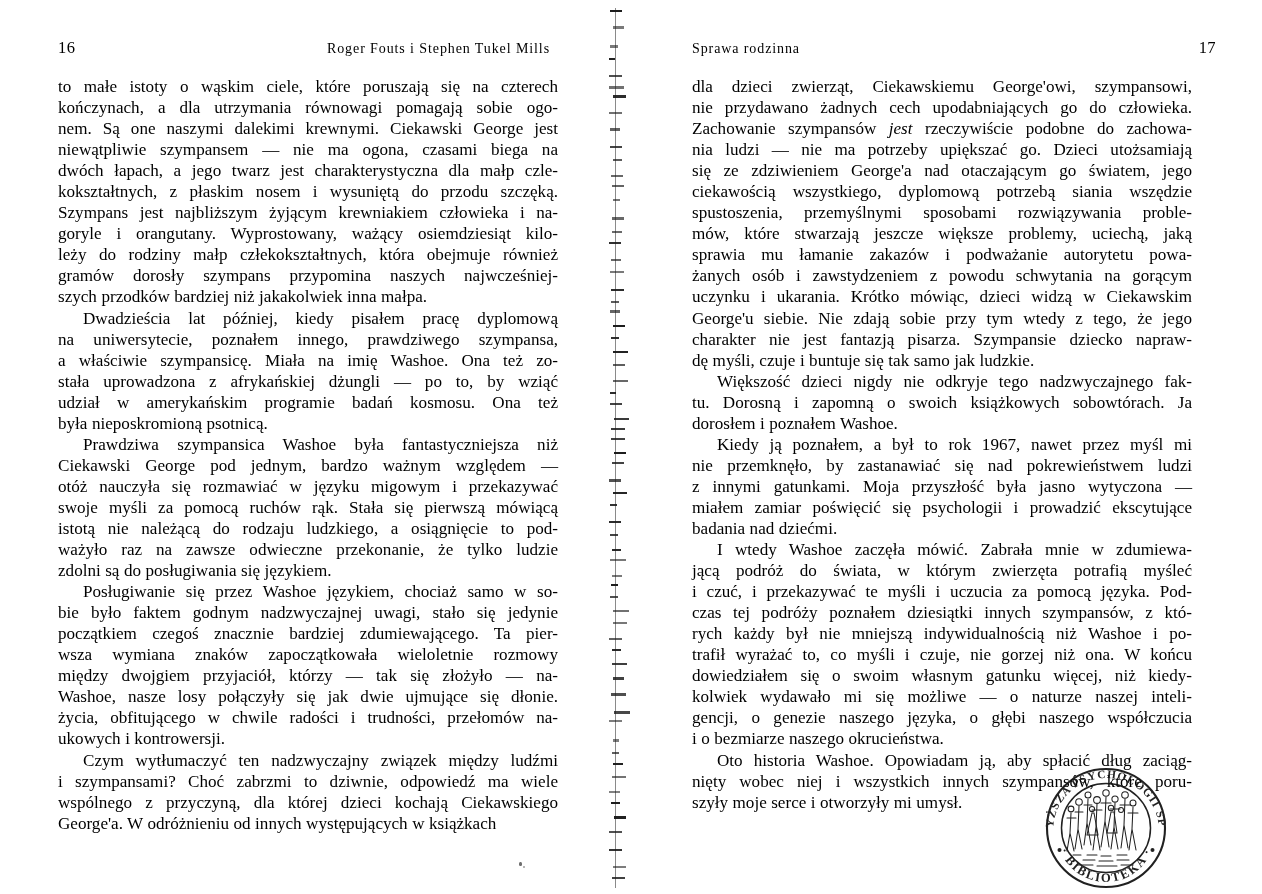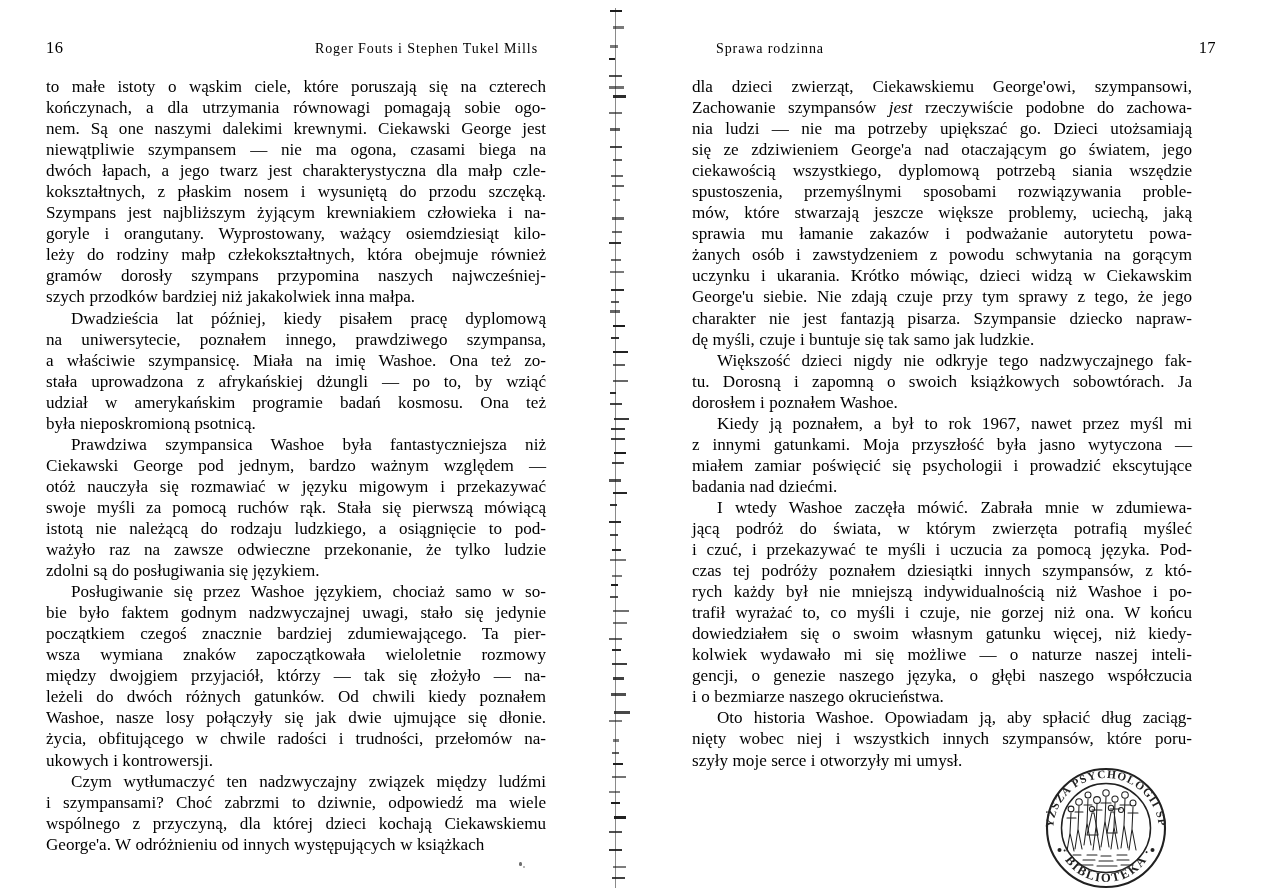--- a/index.html
+++ b/index.html
@@ -51,21 +51,21 @@
     height: 1.6px;
     background: #1a1a1a;
   }
 
   
   .page {
     position: absolute;
     top: 0;
     height: 894px;
   }
-  .page-left  { left: 0;    width: 606px; }
+  .page-left  { left: 12px;    width: 606px; }
   .page-right { left: 648px; width: 614px; }
 
   
   .runhead {
     position: absolute;
     top: 38px;
     height: 20px;
     line-height: 20px;
     white-space: nowrap;
   }
@@ -81,21 +81,21 @@
     font-size: 14px;
     letter-spacing: 0.9px;
     font-family: "Liberation Serif", "DejaVu Serif", serif;
   }
 
   
   .folio-left   { left: 46px; }
   .runhead-left { right: 68px; text-align: right; }
 
   
-  .runhead-right { left: 44px; margin-left: 24px; }
+  .runhead-right { left: 44px; }
   .folio-right   { right: 46px; }
 
   
   .textblock {
     position: absolute;
     top: 76px;
     font-size: 17.1px;
     line-height: 21.05px;
     text-align: justify;
     text-align-last: left;
@@ -185,29 +185,28 @@
           <span class="ln">istotą nie należącą do rodzaju ludzkiego, a osiągnięcie to pod-</span>
           <span class="ln">ważyło raz na zawsze odwieczne przekonanie, że tylko ludzie</span>
           <span class="ln last">zdolni są do posługiwania się językiem.</span>
         </p>
         <p>
           <span class="ln ind">Posługiwanie się przez Washoe językiem, chociaż samo w so-</span>
           <span class="ln">bie było faktem godnym nadzwyczajnej uwagi, stało się jedynie</span>
           <span class="ln">początkiem czegoś znacznie bardziej zdumiewającego. Ta pier-</span>
           <span class="ln">wsza wymiana znaków zapoczątkowała wieloletnie rozmowy</span>
           <span class="ln">między dwojgiem przyjaciół, którzy — tak się złożyło — na-</span>
-          <span class="ln">leżeli do dwóch różnych gatunków. Od chwili kiedy poznałem</span>
           <span class="ln">Washoe, nasze losy połączyły się jak dwie ujmujące się dłonie.</span>
           <span class="ln">życia, obfitującego w chwile radości i trudności, przełomów na-</span>
           <span class="ln last">ukowych i kontrowersji.</span>
         </p>
         <p>
           <span class="ln ind">Czym wytłumaczyć ten nadzwyczajny związek między ludźmi</span>
           <span class="ln">i szympansami? Choć zabrzmi to dziwnie, odpowiedź ma wiele</span>
-          <span class="ln">wspólnego z przyczyną, dla której dzieci kochają Ciekawskiemu</span>
+          <span class="ln">wspólnego z przyczyną, dla której dzieci kochają Ciekawskiego</span>
           <span class="ln last">George'a. W odróżnieniu od innych występujących w książkach</span>
         </p>
       </div>
   </div>
 
   <div class="gutter">
     <div class="gutter-line"></div>
     <div class="gutter-ticks">
         <i style="top: 2px; left: 3px; width: 12px; height: 1.6px; opacity: 0.99;"></i>
         <i style="top: 18px; left: 6px; width: 11px; height: 2.6px; opacity: 0.58;"></i>
@@ -277,40 +276,42 @@
   </div>
 
   <div class="page page-right">
     <div class="runhead runhead-right">
       <span class="runtitle">Sprawa rodzinna</span>
     </div>
     <div class="folio folio-right">17</div>
     <div class="textblock tb-right">
         <p>
           <span class="ln">dla dzieci zwierząt, Ciekawskiemu George'owi, szympansowi,</span>
+          <span class="ln">nie przydawano żadnych cech upodabniających go do człowieka.</span>
           <span class="ln">Zachowanie szympansów <em>jest</em> rzeczywiście podobne do zachowa-</span>
           <span class="ln">nia ludzi — nie ma potrzeby upiększać go. Dzieci utożsamiają</span>
           <span class="ln">się ze zdziwieniem George'a nad otaczającym go światem, jego</span>
           <span class="ln">ciekawością wszystkiego, dyplomową potrzebą siania wszędzie</span>
           <span class="ln">spustoszenia, przemyślnymi sposobami rozwiązywania proble-</span>
           <span class="ln">mów, które stwarzają jeszcze większe problemy, uciechą, jaką</span>
           <span class="ln">sprawia mu łamanie zakazów i podważanie autorytetu powa-</span>
           <span class="ln">żanych osób i zawstydzeniem z powodu schwytania na gorącym</span>
           <span class="ln">uczynku i ukarania. Krótko mówiąc, dzieci widzą w Ciekawskim</span>
-          <span class="ln">George'u siebie. Nie zdają czuje przy tym sprawy z tego, że jego</span>
+          <span class="ln">George'u siebie. Nie zdają sobie przy tym wtedy z tego, że jego</span>
           <span class="ln">charakter nie jest fantazją pisarza. Szympansie dziecko napraw-</span>
           <span class="ln last">dę myśli, czuje i buntuje się tak samo jak ludzkie.</span>
         </p>
         <p>
           <span class="ln ind">Większość dzieci nigdy nie odkryje tego nadzwyczajnego fak-</span>
           <span class="ln">tu. Dorosną i zapomną o swoich książkowych sobowtórach. Ja</span>
           <span class="ln last">dorosłem i poznałem Washoe.</span>
         </p>
         <p>
           <span class="ln ind">Kiedy ją poznałem, a był to rok 1967, nawet przez myśl mi</span>
+          <span class="ln">nie przemknęło, by zastanawiać się nad pokrewieństwem ludzi</span>
           <span class="ln">z innymi gatunkami. Moja przyszłość była jasno wytyczona —</span>
           <span class="ln">miałem zamiar poświęcić się psychologii i prowadzić ekscytujące</span>
           <span class="ln last">badania nad dziećmi.</span>
         </p>
         <p>
           <span class="ln ind">I wtedy Washoe zaczęła mówić. Zabrała mnie w zdumiewa-</span>
           <span class="ln">jącą podróż do świata, w którym zwierzęta potrafią myśleć</span>
           <span class="ln">i czuć, i przekazywać te myśli i uczucia za pomocą języka. Pod-</span>
           <span class="ln">czas tej podróży poznałem dziesiątki innych szympansów, z któ-</span>
           <span class="ln">rych każdy był nie mniejszą indywidualnością niż Washoe i po-</span>

